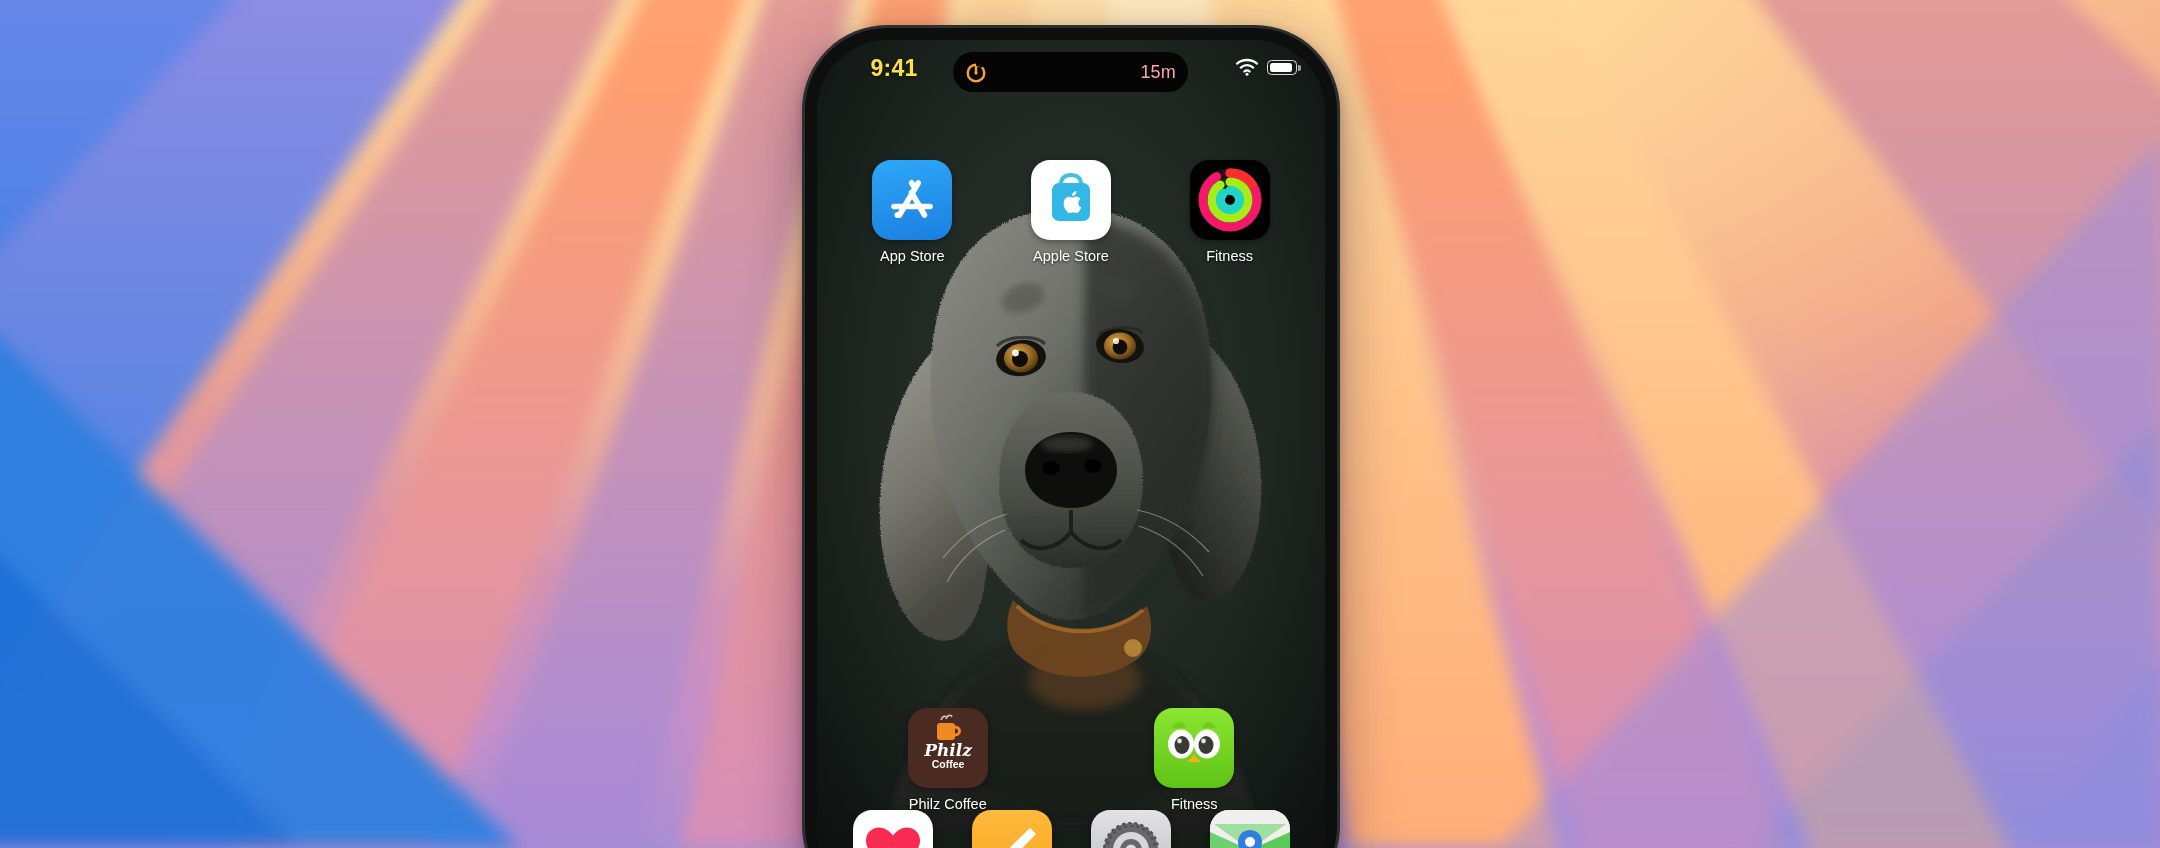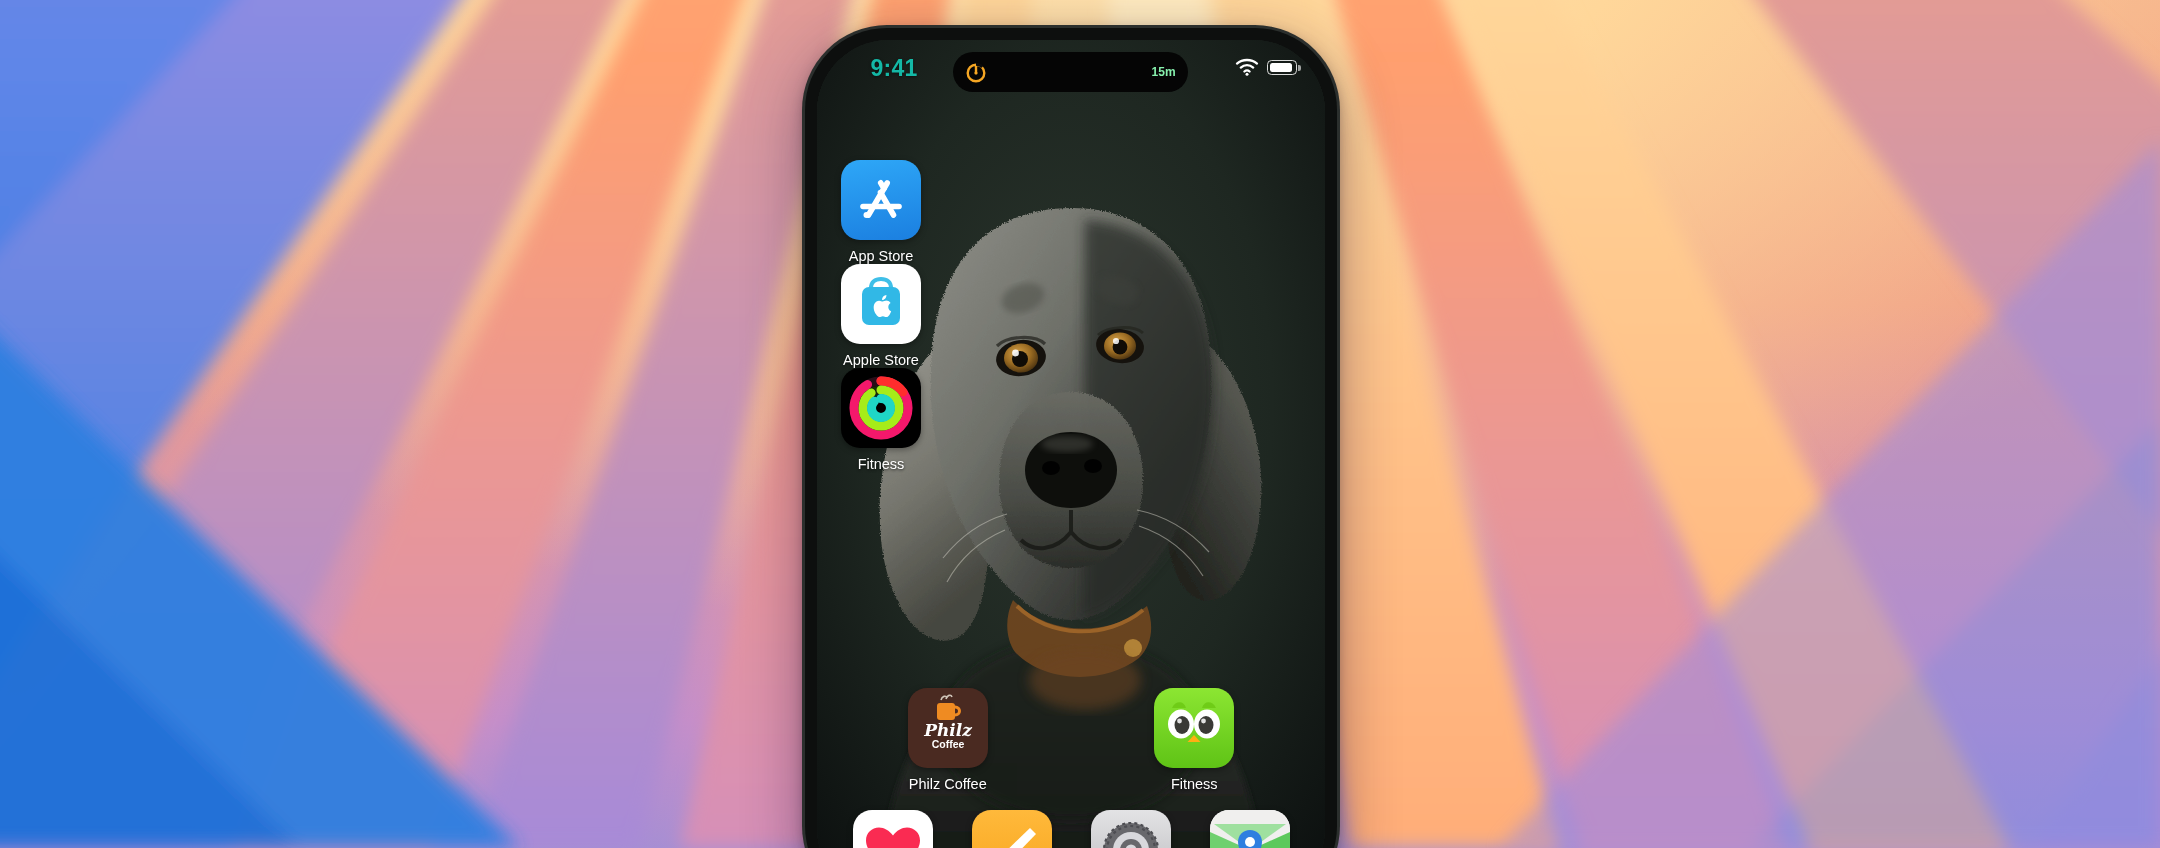--- a/index.html
+++ b/index.html
@@ -65,36 +65,36 @@
   
   #statusbar {
     position: absolute; left: 0; top: 0;
     width: 508px; height: 66px;
     display: flex; align-items: center;
     z-index: 40;
   }
   #sb-time {
     position: absolute; left: 34px; top: 15px;
     width: 86px; text-align: center;
-    color: #14b8a6; font-size: 23px; font-weight: bold;
+    color: #fde047; font-size: 23px; font-weight: bold;
     letter-spacing: .2px;
     text-shadow: 0 1px 3px rgba(0,0,0,.5);
   }
   #island {
     position: absolute; left: 136px; top: 12px;
     width: 235px; height: 40px;
     background: #050505;
     border-radius: 22px;
     display: flex; align-items: center;
     justify-content: space-between;
     padding: 0 12px 0 11px;
   }
   #timer-icon { width: 24px; height: 24px; display:block; }
   #island-value {
-    color: #86efac; font-size: 12px; font-weight: bold;
+    color: #fca5a5; font-size: 18px; font-weight: normal;
     letter-spacing: .2px;
   }
   #sb-right {
     position: absolute; right: 28px; top: 18px;
     display: flex; align-items: center; gap: 8px;
   }
   .wifi-ico { width: 24px; height: 18px; display:block; }
   .batt {
     width: 30px; height: 15px;
     border: 1.6px solid rgba(255,255,255,.85);
@@ -113,22 +113,22 @@
   }
 
   
   .row {
     position: absolute;
     left: 0; width: 508px;
     display: flex; justify-content: space-around;
     padding: 0 16px;
     z-index: 30;
   }
-  #row1 { top: 120px; flex-direction: column; }
-  #row2 { top: 648px; gap: 17px; }
+  #row1 { top: 120px; }
+  #row2 { top: 668px; gap: 17px; }
   #row3 { top: 770px; }
 
   .app { width: 96px; display: flex; flex-direction: column; align-items: center; }
   .icon {
     width: 80px; height: 80px;
     border-radius: 19px;
     position: relative;
     overflow: hidden;
     box-shadow: 0 2px 6px rgba(0,0,0,.35);
     flex: none;

